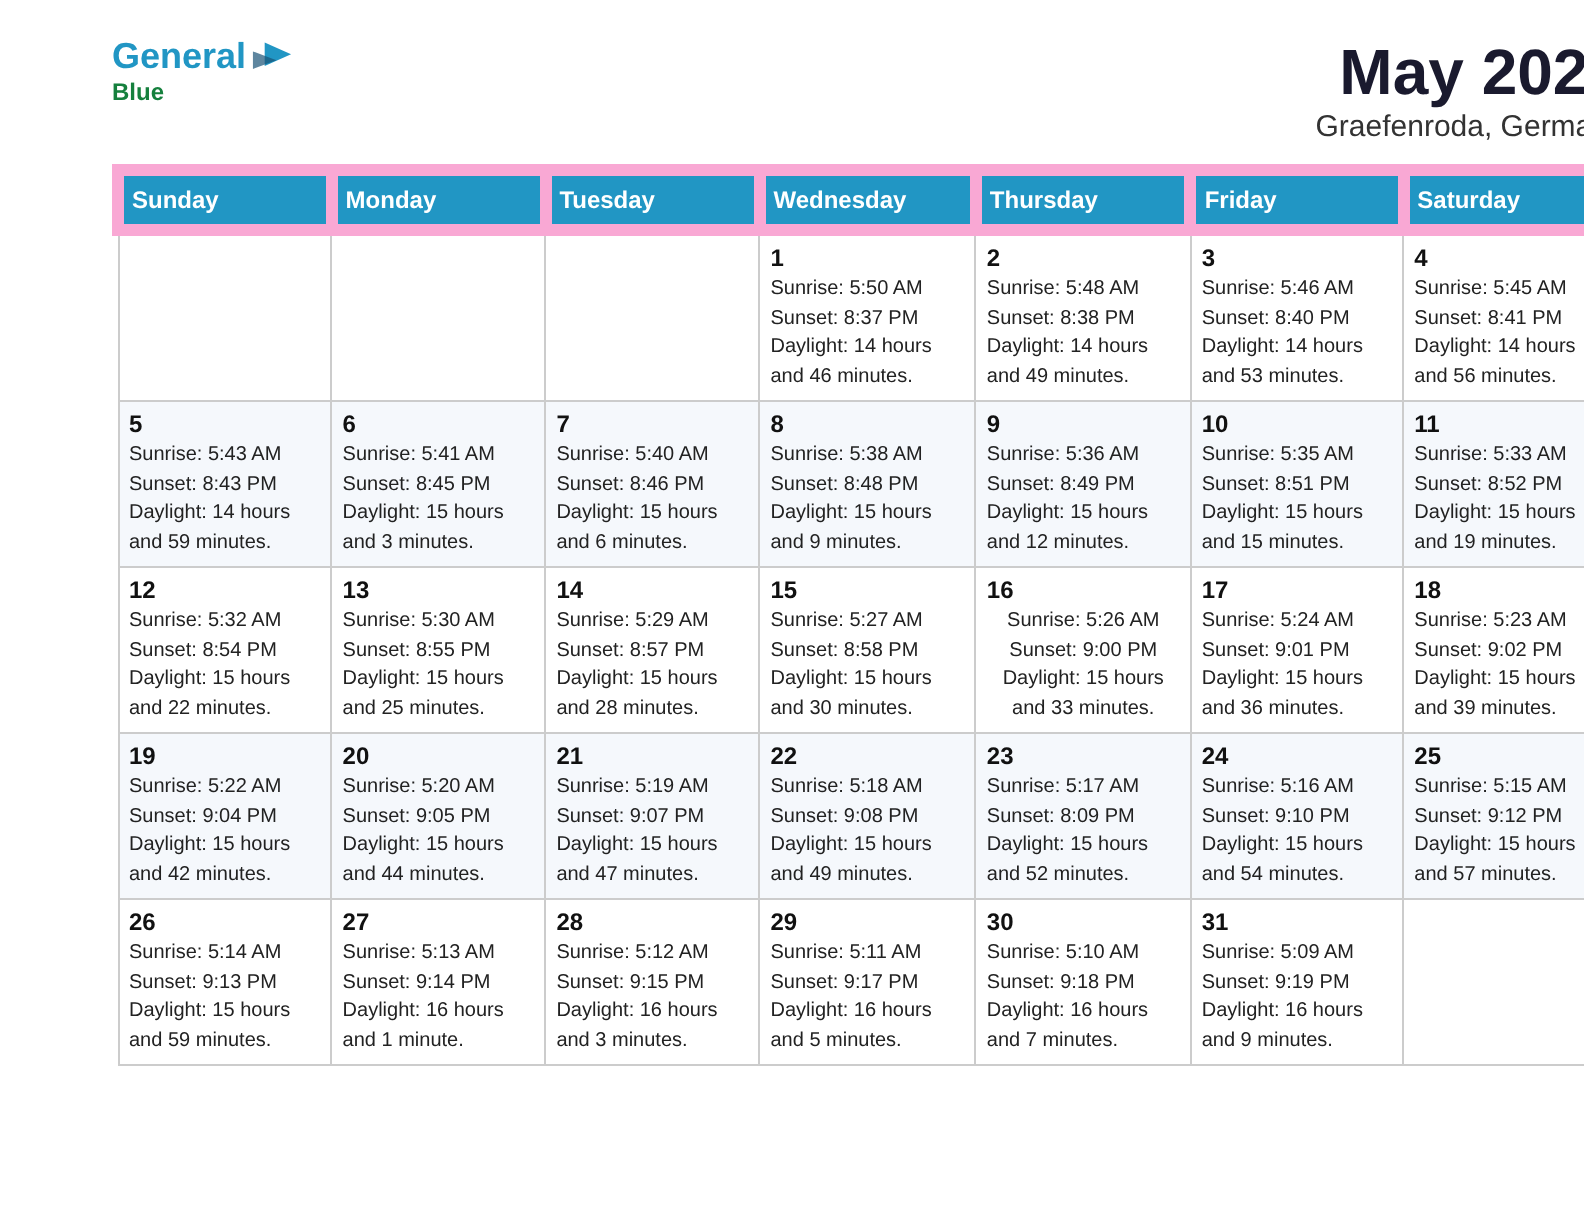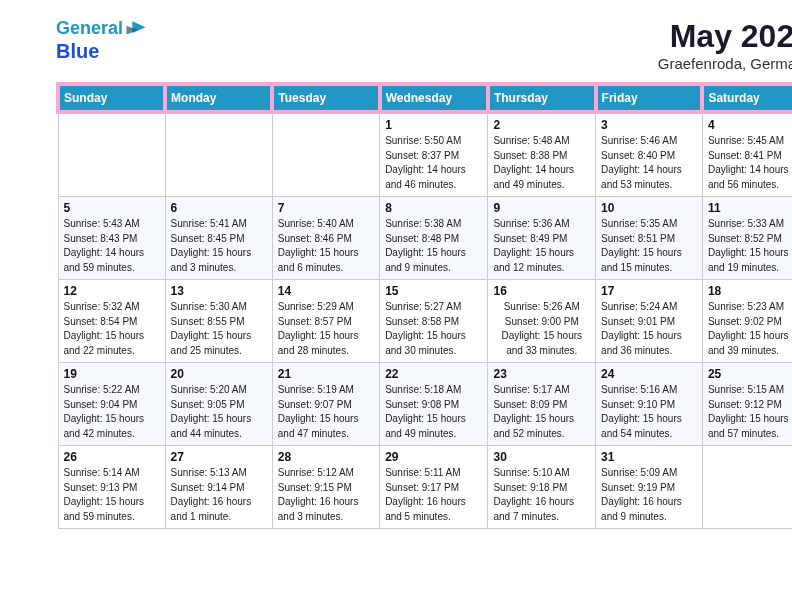--- a/index.html
+++ b/index.html
@@ -56,21 +56,21 @@
       width: 100%;
       border-collapse: collapse;
       font-size: 10.2px;
     }
     .calendar thead th {
       background-color: #2196c4;
       color: #fff;
       font-weight: bold;
       font-size: 12px;
       padding: 5px 4px;
-      border: 4px solid #f9a8d4;
+      border: 6px solid #f9a8d4;
       text-align: left;
     }
     .calendar tbody td {
       border: 1px solid #ccc;
       vertical-align: top;
       padding: 4px 5px;
       width: 110px;
       min-height: 75px;
       height: 78px;
       background: #fff;
@@ -102,21 +102,21 @@
       <div>
         <div style="display:flex;align-items:center;">
           <span class="logo-text">
             <span>General</span>
           </span>
           <svg class="logo-icon" viewBox="0 0 30 25" xmlns="http://www.w3.org/2000/svg">
             <polygon points="10,2 28,10 10,18" fill="#2196c4"></polygon>
             <polygon points="2,8 18,14 2,20" fill="#1a5276" opacity="0.7"></polygon>
           </svg>
         </div>
-        <div class="logo-text" style="color:#1d4ed8;font-size:20px;">Blue</div>
+        <div class="logo-text" style="color:#15803d;font-size:12px;">Blue</div>
       </div>
     </div>
     <div class="title-block">
       <div class="month-year">May 2024</div>
       <div class="location">Graefenroda, Germany</div>
     </div>
   </div>
 
   <table class="calendar">
     <thead>

